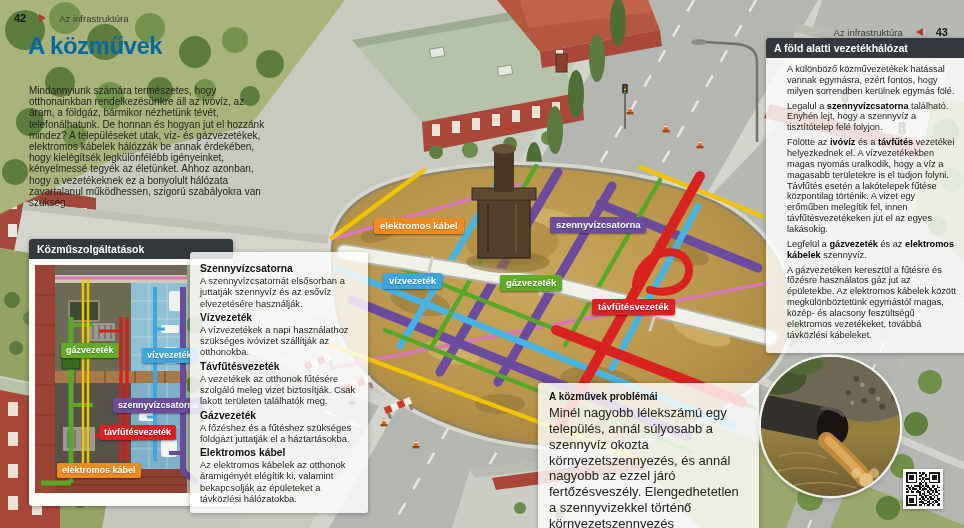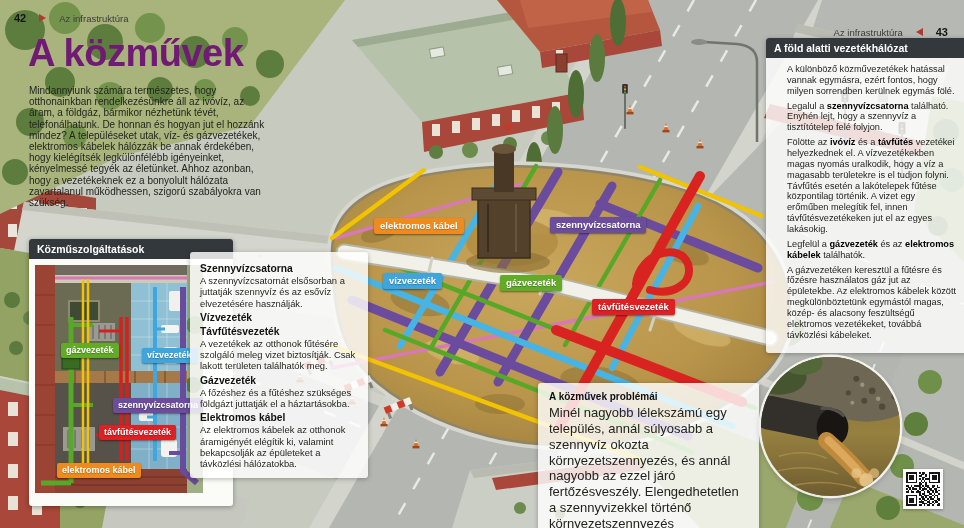--- a/index.html
+++ b/index.html
@@ -8,21 +8,21 @@
   .abs{position:absolute}
   
   #scene{position:absolute;left:0;top:0;width:964px;height:528px}
   
   .pg-head{position:absolute;font-size:9.5px;color:#3b3b38;display:flex;align-items:center;gap:13px}
   .pg-num{font-weight:bold;font-size:11px;color:#141414}
   .tri{width:0;height:0;border-top:4.5px solid transparent;border-bottom:4.5px solid transparent}
   .tri-r{border-left:7px solid #b2392b}
   .tri-l{border-right:7px solid #b2392b}
   
-  #title{left:28px;top:32px;font-size:38px;font-weight:bold;color:#701a75;letter-spacing:-0.5px}
+  #title{left:28px;top:32px;font-size:24px;font-weight:bold;color:#0369a1;letter-spacing:-0.5px}
   #intro{left:29px;top:85px;width:237px;font-size:10px;line-height:1.12;color:#24241f}
   
   .panel{position:absolute;background:rgba(255,255,255,0.82);border-radius:3px;
          box-shadow:0 1px 5px rgba(0,0,0,0.28)}
   .panel-bar{background:#33383c;color:#fff;font-weight:bold;font-size:10.5px;
              padding:4px 8px;border-radius:3px 3px 0 0}
   
   #services-box{left:29px;top:239px;width:204px;background:#fbfbf8;border-radius:3px;
                 box-shadow:0 1px 5px rgba(0,0,0,0.35)}
   #services-body{position:relative;padding:6px;height:235px}
@@ -496,20 +496,21 @@
   </div>
 </div>
 
 <div id="desc-panel" class="panel">
   <div>
     <div class="desc-h">Szennyvízcsatorna</div>
     <div class="desc-b">A szennyvízcsatornát elsősorban a juttatják szennyvíz és az esővíz elvezetésére használják.</div>
   </div>
   <div>
     <div class="desc-h">Vízvezeték</div>
+    <div class="desc-b">A vízvezetékek a napi használathoz szükséges ivóvizet szállítják az otthonokba.</div>
   </div>
   <div>
     <div class="desc-h">Távfűtésvezeték</div>
     <div class="desc-b">A vezetékek az otthonok fűtésére szolgáló meleg vizet biztosítják. Csak lakott területen találhatók meg.</div>
   </div>
   <div>
     <div class="desc-h">Gázvezeték</div>
     <div class="desc-b">A főzéshez és a fűtéshez szükséges földgázt juttatják el a háztartásokba.</div>
   </div>
   <div>
@@ -523,21 +524,21 @@
 <span class="chip" style="left: 383px; top: 273px; background-color: rgb(62, 166, 220);">vízvezeték</span>
 <span class="chip" style="left: 500px; top: 275px; background-color: rgb(97, 171, 39);">gázvezeték</span>
 <span class="chip" style="left: 592px; top: 299px; background-color: rgb(220, 32, 35);">távfűtésvezeték</span>
 
 <div id="under-panel" class="panel">
   <div class="panel-bar">A föld alatti vezetékhálózat</div>
   <div id="under-body">
     <p><span>A különböző közművezetékek hatással vannak egymásra, ezért fontos, hogy milyen sorrendben kerülnek egymás fölé.</span></p>
     <p><span>Legalul a </span><b>szennyvízcsatorna</b><span> található. Enyhén lejt, hogy a szennyvíz a tisztítótelep felé folyjon.</span></p>
     <p><span>Fölötte az </span><b>ivóvíz</b><span> és a </span><b>távfűtés</b><span> vezetékei helyezkednek el. A vízvezetékekben magas nyomás uralkodik, hogy a víz a magasabb területekre is el tudjon folyni. Távfűtés esetén a lakótelepek fűtése központilag történik. A vizet egy erőműben melegítik fel, innen távfűtésvezetékeken jut el az egyes lakásokig.</span></p>
-    <p><span>Legfelül a </span><b>gázvezeték</b><span> és az </span><b>elektromos kábelek</b><span> találhatók.</span></p>
+    <p><span>Legfelül a </span><b>gázvezeték</b><span> és az </span><b>elektromos kábelek</b><span> szennyvíz.</span></p>
     <p><span>A gázvezetéken keresztül a fűtésre és főzésre használatos gáz jut az épületekbe. Az elektromos kábelek között megkülönböztetünk egymástól magas, közép- és alacsony feszültségű elektromos vezetékeket, továbbá távközlési kábeleket.</span></p>
   </div>
 </div>
 
 <div id="prob-panel" class="panel">
   <div id="prob-title">A közművek problémái</div>
   <div id="prob-body">Minél nagyobb lélekszámú egy település, annál súlyosabb a szennyvíz okozta környezetszennyezés, és annál nagyobb az ezzel járó fertőzésveszély. Elengedhetetlen a szennyvizekkel történő környezetszennyezés felszámolása, amit a szennyvíz csatornázás és több fokozatú szennyvíztisztítás oldhat csak meg.</div>
 </div>
 
 <div id="photo-circle" class="abs">

